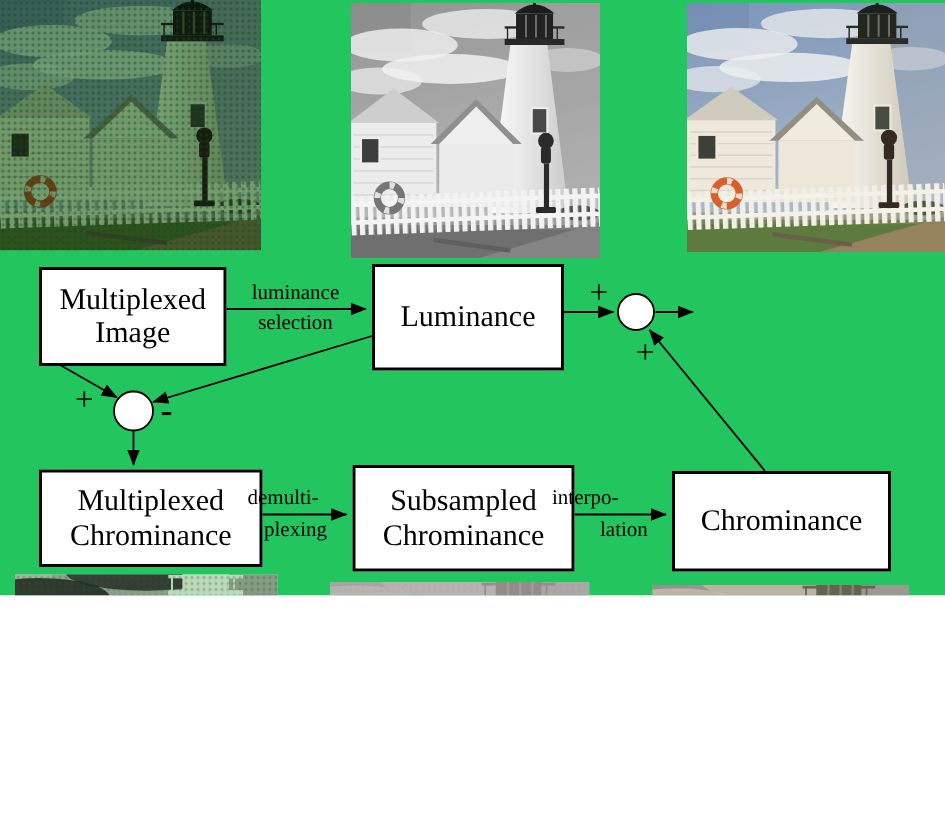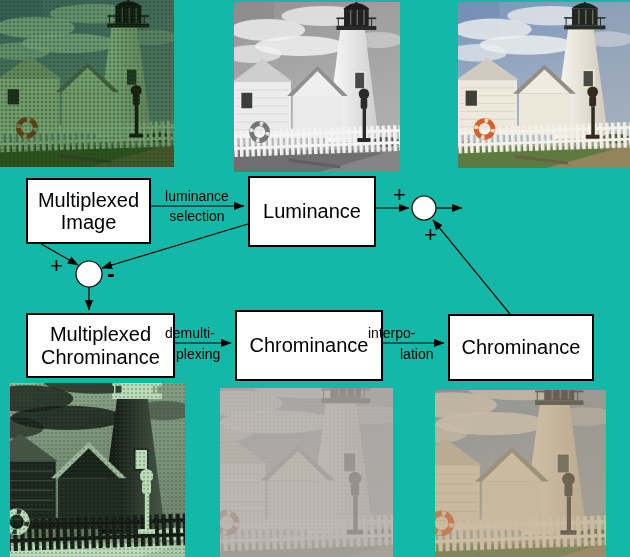--- a/index.html
+++ b/index.html
@@ -1,17 +1,17 @@
 <!DOCTYPE html>
 <html><head>
 <meta charset="utf-8">
 <style>
   html,body{margin:0;padding:0;background:#fff;}
-  #page{position:relative;width:630px;height:557px;background:#14b8a6;overflow:hidden;
-        font-family:Liberation Sans, sans-serif;color:#000;}
+  #page{position:relative;width:630px;height:397px;background:#22c55e;overflow:hidden;
+        font-family:Liberation Serif, serif;color:#000;}
 
   
   .photo{position:absolute;overflow:hidden;z-index:1;}
   .photo svg.scene{position:absolute;left:0;top:0;width:100%;height:100%;display:block;}
   .layer{position:absolute;left:0;top:0;right:0;bottom:0;}
   .tint{mix-blend-mode:multiply;}
   .dots-green{background-image:radial-gradient(circle,rgba(10,80,20,.42) 1px,rgba(0,0,0,0) 1.1px);
               background-size:4px 4px;}
   .dots-green-light{background-image:radial-gradient(circle,rgba(25,105,35,.30) 1px,rgba(0,0,0,0) 1.1px);
               background-size:4px 4px;}
@@ -196,20 +196,21 @@
     <span>Luminance</span>
   </div>
 
 
   <div class="node" style="left:26px;top:313px;width:145px;height:61px">
     <span>Multiplexed</span>
     <span>Chrominance</span>
   </div>
 
   <div class="node" style="left:235px;top:310px;width:144px;height:67px">
+    <span>Subsampled</span>
     <span>Chrominance</span>
   </div>
 
   <div class="node" style="left:448px;top:314px;width:142px;height:63px">
     <span>Chrominance</span>
   </div>
 
   <div class="edge-label center" style="left:158px;top:189px;width:78px">luminance</div>
   <div class="edge-label center" style="left:158px;top:209px;width:78px">selection</div>
 

